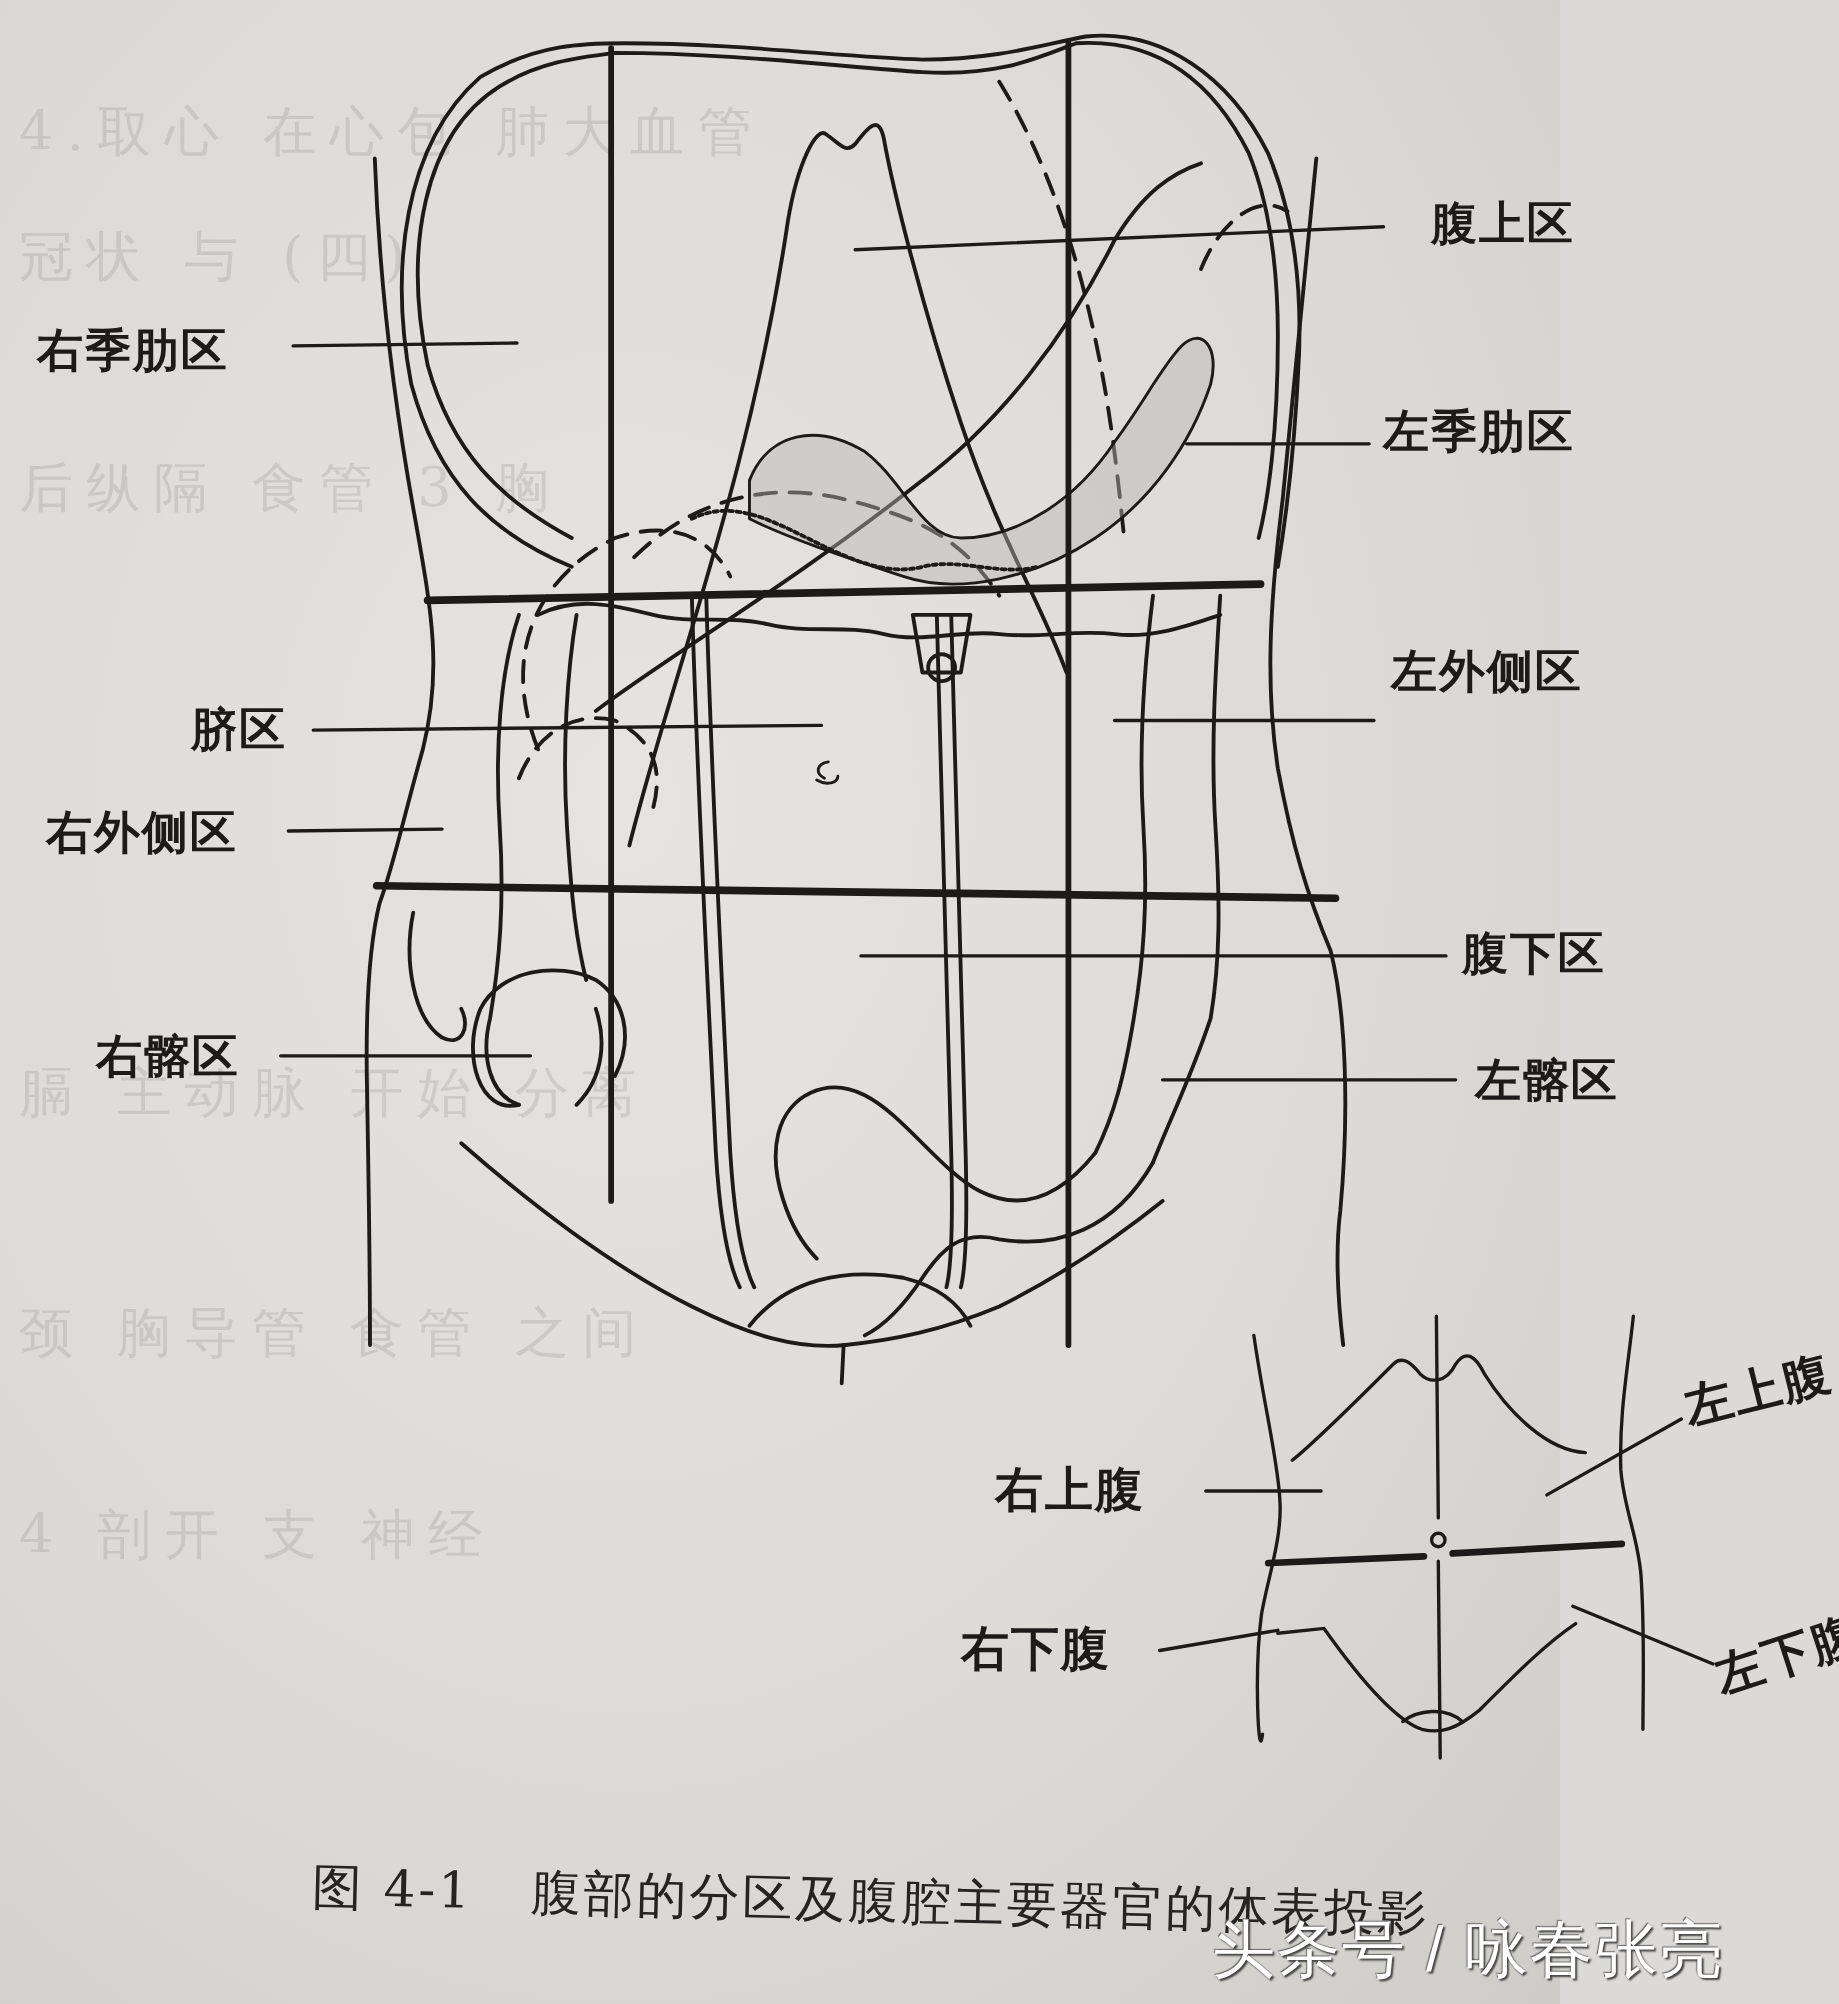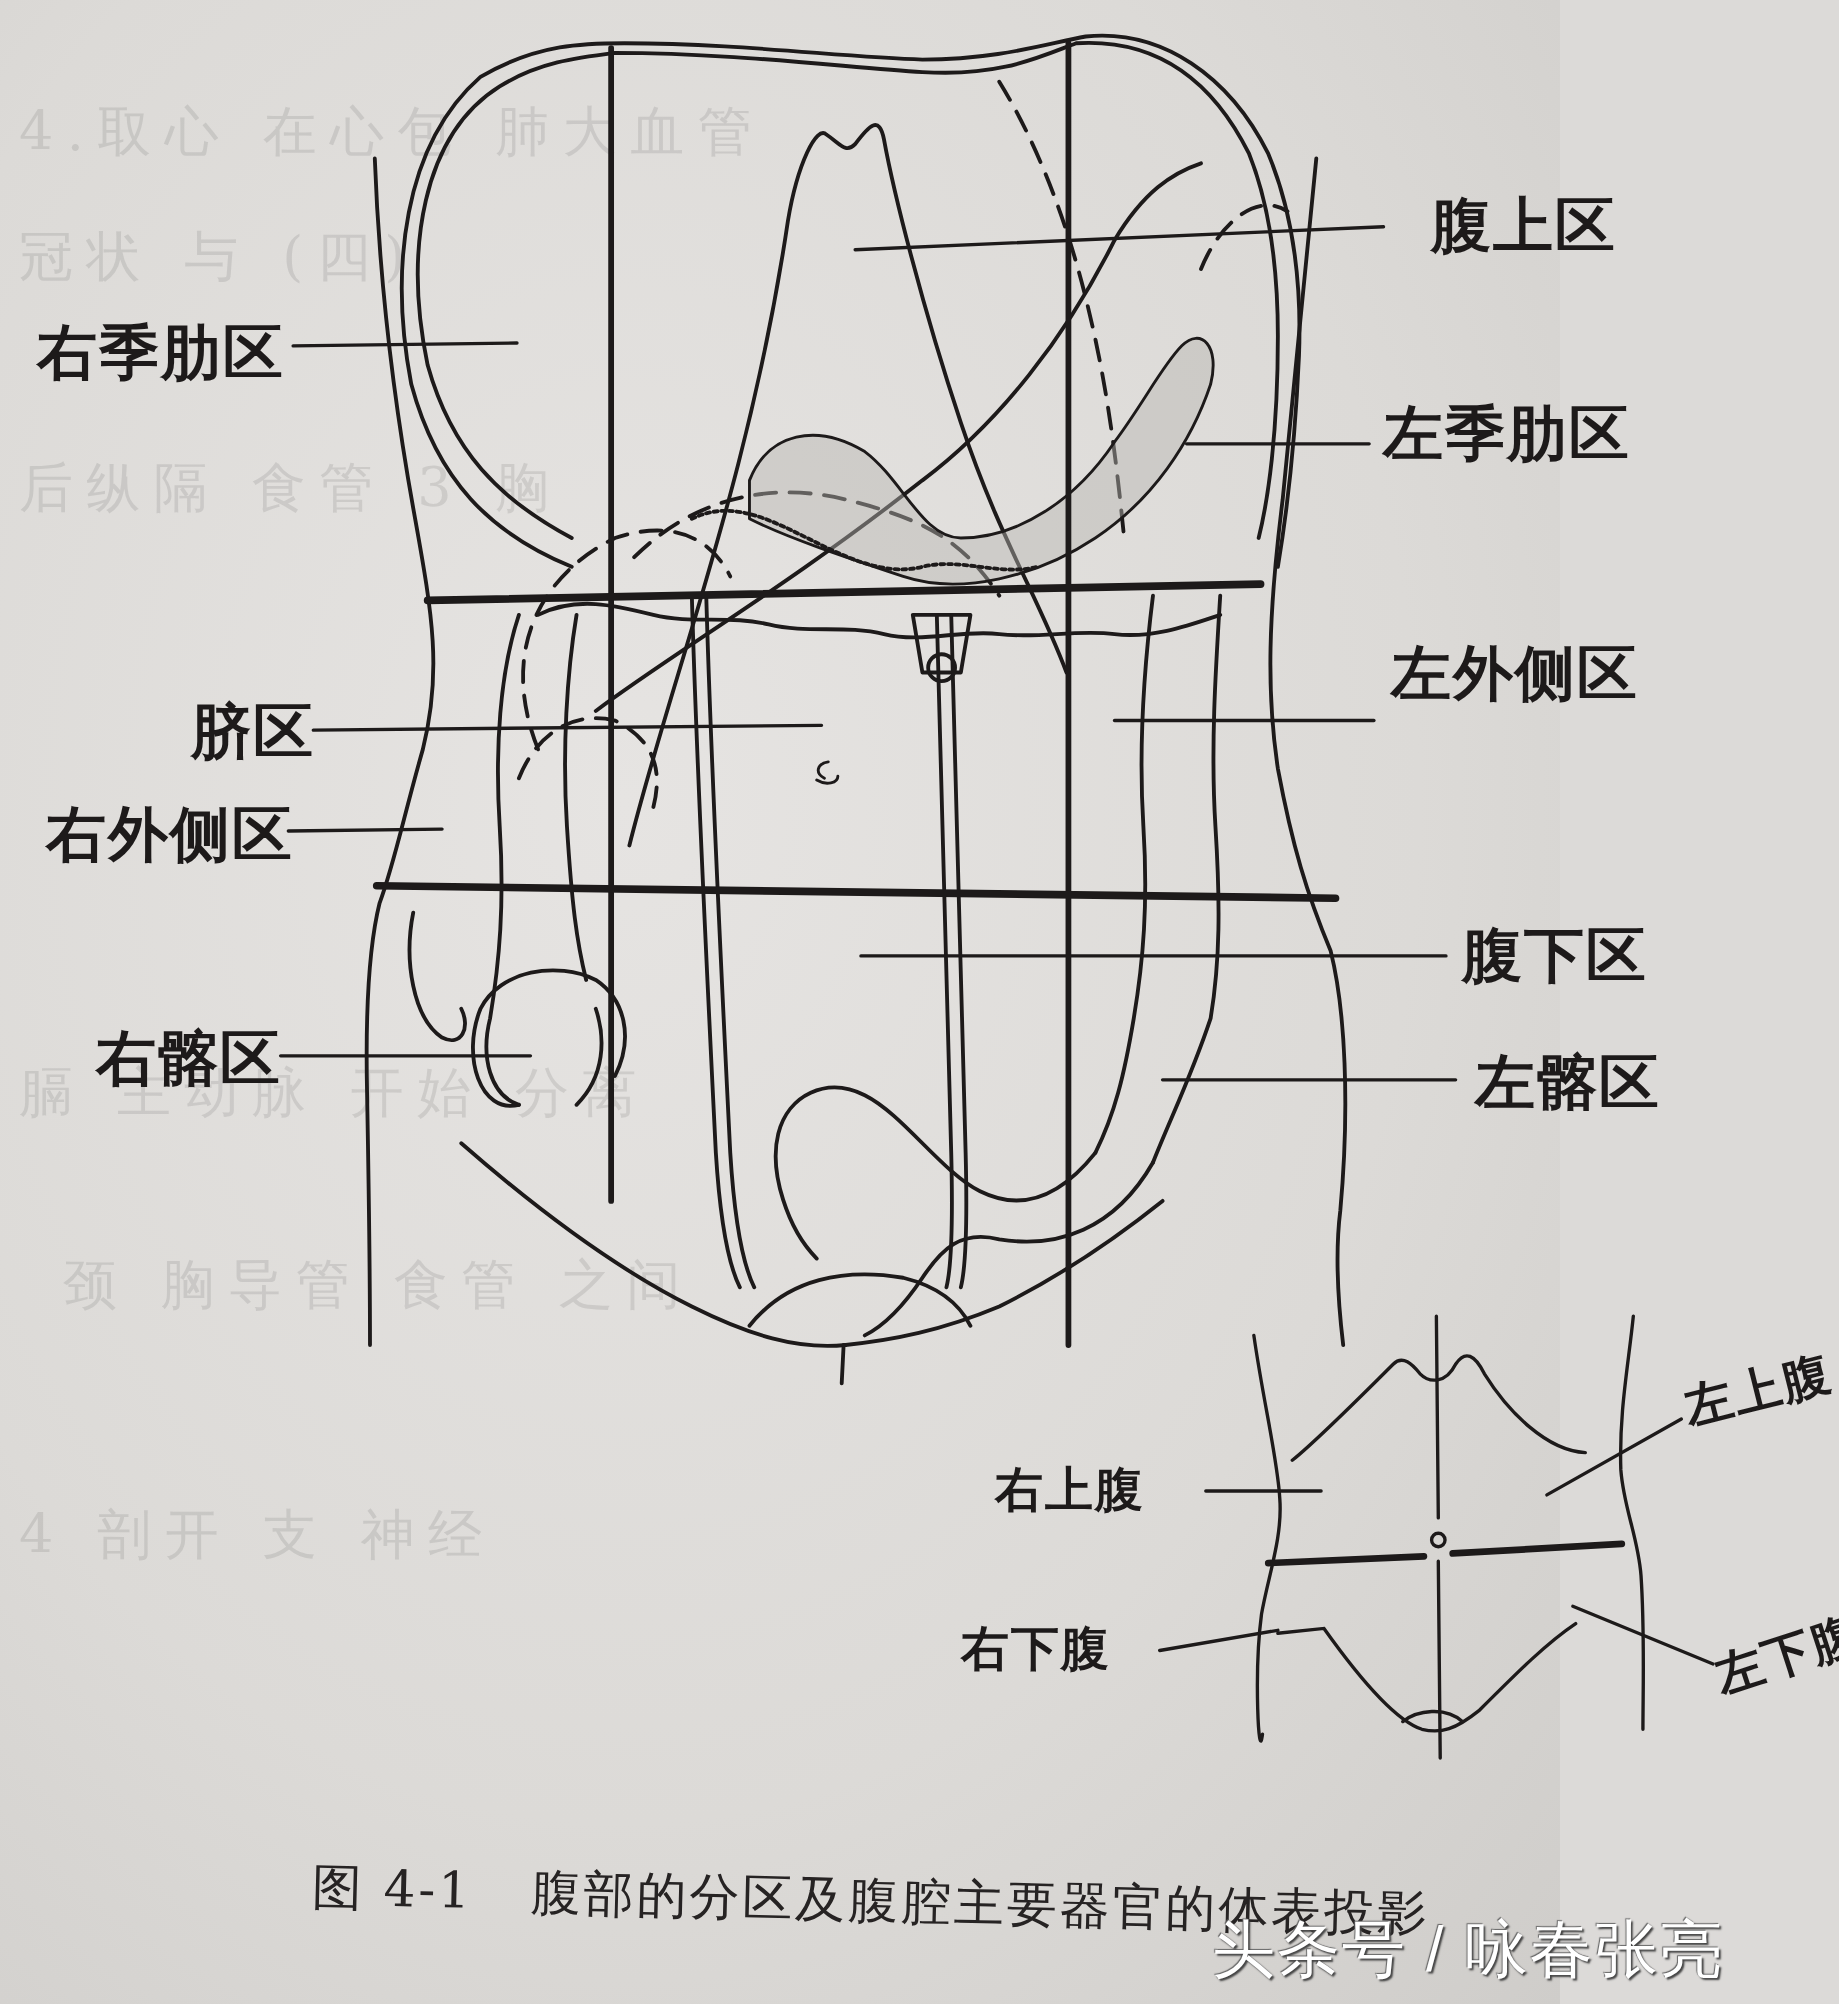--- a/index.html
+++ b/index.html
@@ -11,21 +11,21 @@
     }
     .page {
       position: absolute; left: 0; top: 0; width: 1560px; height: 2005px;
       background: radial-gradient(ellipse at 40% 40%, #e6e4e2 0%, #dcdad7 60%, #cfcdca 100%);
     }
     svg.figure { position: absolute; left: 0; top: 0; }
     .lbl {
       position: absolute; color: #1d1a1a; font-weight: bold;
       font-family: "DejaVu Serif", serif; white-space: nowrap; line-height: 1;
     }
-    .big { font-size: 60px; letter-spacing: 1.9px; font-family: Liberation Mono, monospace; }
+    .big { font-size: 46px; letter-spacing: 1.9px; }
     .small { font-size: 48px; letter-spacing: 1.9px; }
     .caption {
       position: absolute; left: 312px; top: 1854px; font-size: 50px;
       color: #262323; font-family: "DejaVu Serif", serif; white-space: nowrap;
       transform: rotate(1.4deg); transform-origin: left center; letter-spacing: 2.9px;
     }
     .caption .num { margin-right: 58px; }
     .watermark {
       position: absolute; left: 1212px; top: 1907px; font-size: 63px;
       color: #ffffff; font-family: Liberation Sans, sans-serif; white-space: nowrap;
@@ -40,21 +40,21 @@
   </style>
 </head>
 <body>
 
 <div class="page">
 
   <div class="ghost" style="left:19px;top:96px;">4.取心 在心包 肺大血管</div>
   <div class="ghost" style="left:19px;top:221px;">冠状 与 (四)</div>
   <div class="ghost" style="left:19px;top:452px;">后纵隔 食管 3 胸</div>
   <div class="ghost" style="left:19px;top:1057px;">膈 主动脉 开始 分离</div>
-  <div class="ghost" style="left:19px;top:1249px;margin-left:44px;">颈 胸导管 食管 之间</div>
+  <div class="ghost" style="left:19px;top:1297px;">颈 胸导管 食管 之间</div>
   <div class="ghost" style="left:19px;top:1499px;">4 剖开 支 神经</div>
 
   <svg class="figure" width="1840" height="2005" viewBox="0 0 1915 2087">
     <g fill="none" stroke="#1d1a1a" stroke-width="4" stroke-linecap="round" stroke-linejoin="round">
 
       <path d="M390 165 C395 300 410 420 432 540 C450 640 460 700 440 780 C420 850 410 900 395 940 C385 980 380 1050 382 1140 C384 1250 385 1320 385 1400"></path>
 
       <path d="M1370 165 C1360 260 1350 360 1335 520 C1320 640 1318 720 1330 800 C1345 880 1360 930 1385 990 C1400 1050 1405 1150 1395 1260 C1390 1300 1392 1350 1398 1400"></path>
 
       <path d="M595 560 C520 520 470 470 445 380 C420 260 440 140 520 90 C560 65 600 60 640 55 C760 55 880 70 960 75 C1040 80 1080 60 1120 45 C1200 40 1260 80 1300 160 C1320 210 1330 270 1330 350 C1330 450 1320 520 1310 560"></path>

